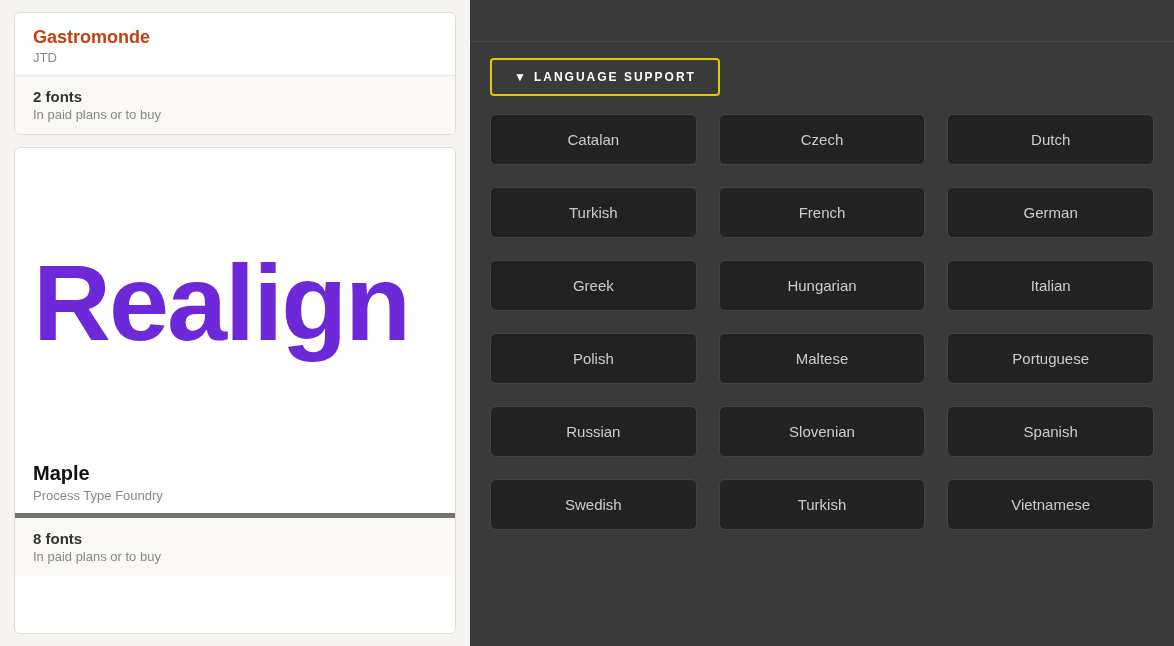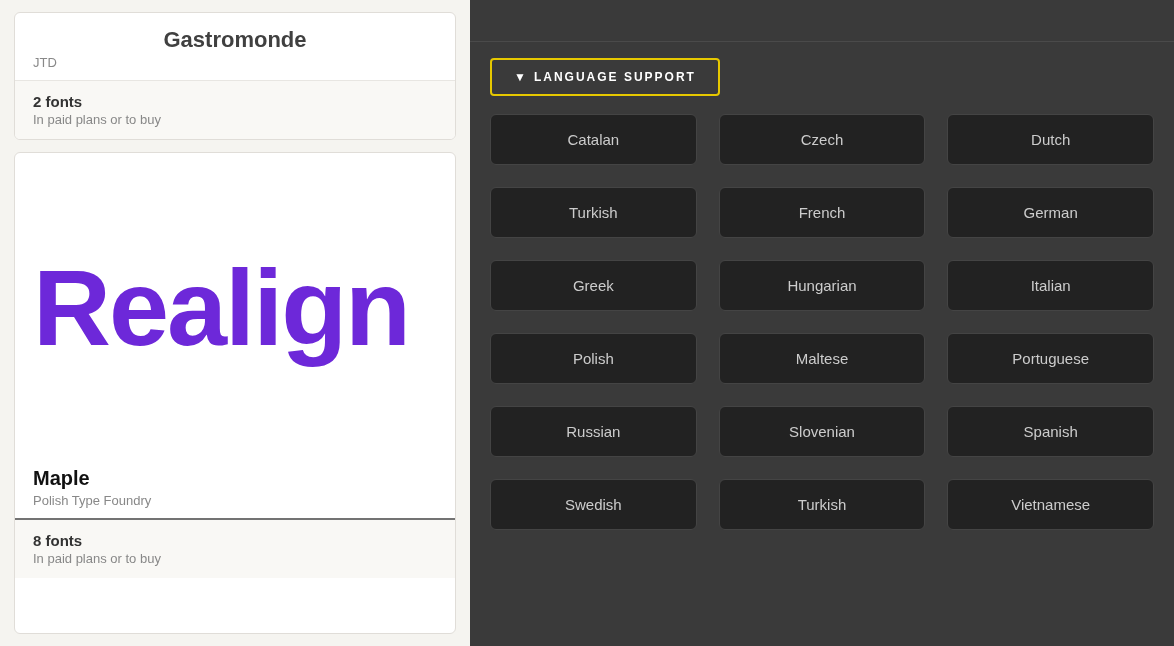--- a/index.html
+++ b/index.html
@@ -30,24 +30,23 @@
       padding: 0;
       overflow: hidden;
     }
 
     .font-card-top {
       padding: 14px 18px 10px;
       border-bottom: 1px solid #e8e6e2;
     }
 
     .font-name-top {
-      font-size: 22px;
+      font-size: 18px;
       font-weight: 600;
-      color: #404040;
-      text-align: center;
+      color: #c2410c;
     }
 
     .font-sub-top {
       font-size: 13px;
       color: #888;
       margin-top: 2px;
     }
 
     .font-card-bottom {
       padding: 12px 18px;
@@ -106,21 +105,21 @@
 
     .font-foundry {
       font-size: 13px;
       color: #888;
       margin-top: 3px;
     }
 
     .font-card-bottom2 {
       padding: 12px 18px;
       background: #f9f8f5;
-      border-top: 2px solid #737373;
+      border-top: 5px solid #737373;
     }
 
     
     .right-panel {
       flex: 1;
       background: #3a3a3a;
       display: flex;
       flex-direction: column;
       padding: 0;
       overflow: hidden;
@@ -196,21 +195,21 @@
       <div class="fonts-desc">In paid plans or to buy</div>
     </div>
   </div>
 
   <div class="font-card-preview">
     <div class="preview-area">
       <span class="preview-text">Realign</span>
     </div>
     <div class="font-info-section">
       <div class="font-name-main">Maple</div>
-      <div class="font-foundry">Polish Type Foundry</div>
+      <div class="font-foundry">Process Type Foundry</div>
     </div>
     <div class="font-card-bottom2">
       <div class="fonts-count">8 fonts</div>
       <div class="fonts-desc">In paid plans or to buy</div>
     </div>
   </div>
 
 </div>
 
 <div class="right-panel">

